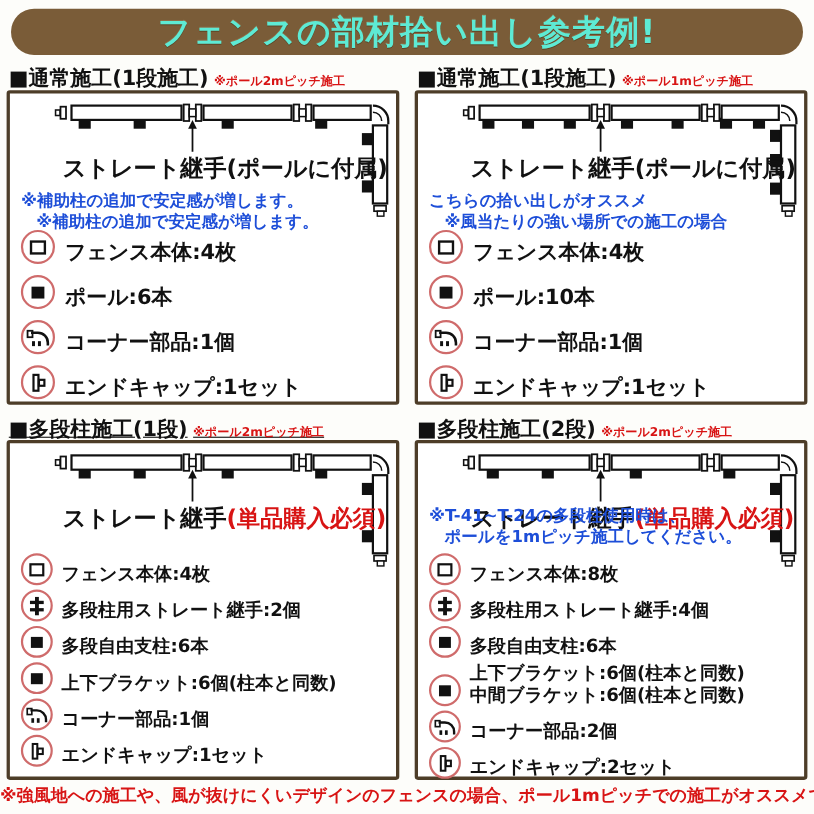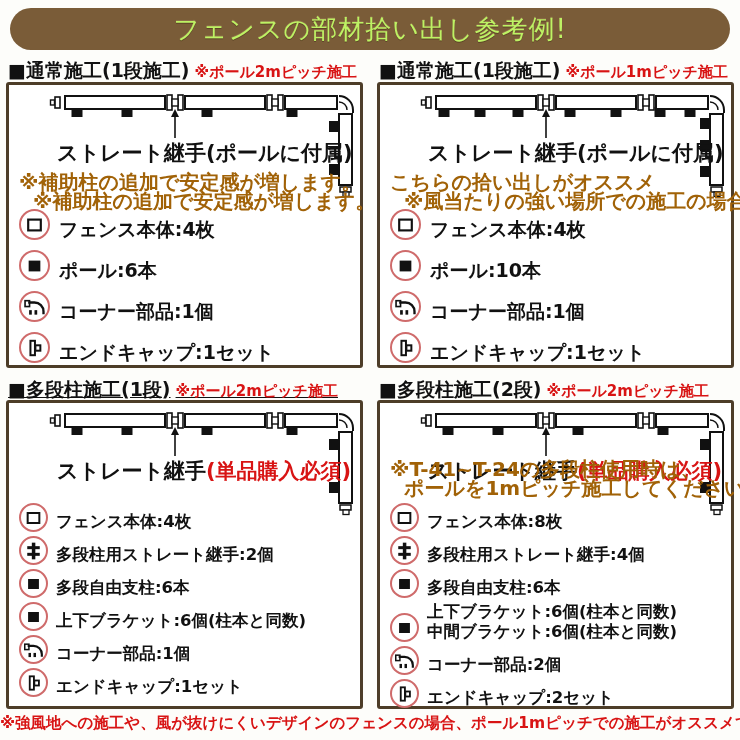--- a/index.html
+++ b/index.html
@@ -2,40 +2,40 @@
 <html><head>
 <meta charset="utf-8">
 <style>
   * { margin:0; padding:0; box-sizing:border-box; }
   body { font-family:"DejaVu Sans", sans-serif; background:#fff; }
   #stage { position:relative; width:740px; height:740px; background:#fdfdfa; overflow:hidden; }
 
   
   .banner { position:absolute; left:10px; top:8px; width:720px; height:42px;
     background:#7a5c38; border-radius:21px; display:flex; align-items:center; justify-content:center; }
-  .banner span { color:#bef264; font-size:26px; font-weight:normal; letter-spacing:1px;
+  .banner span { color:#5eead4; font-size:30px; font-weight:bold; letter-spacing:1px;
     text-shadow:0 1px 0 #5d4526, 0 -1px 0 #8d6e48; white-space:nowrap; }
 
   
   .qhead { position:absolute; font-size:19px; font-weight:bold; color:#111; white-space:nowrap; }
-  .qhead .pitch { color:#d81414; font-size:15px; margin-left:5px; }
+  .qhead .pitch { color:#d81414; font-size:11px; margin-left:5px; }
 
   
   .box { position:absolute; width:357px; background:#fff; border:3px solid #4d3d28; border-radius:3px; }
   .box-tl { left:6px;   top:82px;  height:286px; }
   .box-tr { left:377px; top:82px;  height:286px; }
   .box-bl { left:6px;   top:400px; height:309px; }
   .box-br { left:377px; top:400px; height:309px; }
 
   .diagram { position:absolute; left:8px; top:3px; width:340px; height:115px; }
 
   .joint-label { position:absolute; left:48px; top:54px; font-size:21px; font-weight:bold; color:#111; white-space:nowrap; }
   .joint-label .red { color:#d81414; }
 
-  .notes { position:absolute; left:10px; font-size:20px; font-weight:bold; color:#a16207; line-height:19px; white-space:nowrap; }
+  .notes { position:absolute; left:10px; font-size:15px; font-weight:bold; color:#1d4ed8; line-height:19px; white-space:nowrap; }
   .notes-top { top:88px; }
   .notes-br  { top:57px; }
   .notes div:nth-child(2) { padding-left:14px; }
   .notes div:empty { display:none; }
 
   
   .plist { position:absolute; left:10px; right:6px; display:flex; flex-direction:column; }
   .plist-top    { top:124px; gap:10px; }
   .plist-bottom { top:100px; gap:4px; }
   .prow { display:flex; align-items:flex-end; }

